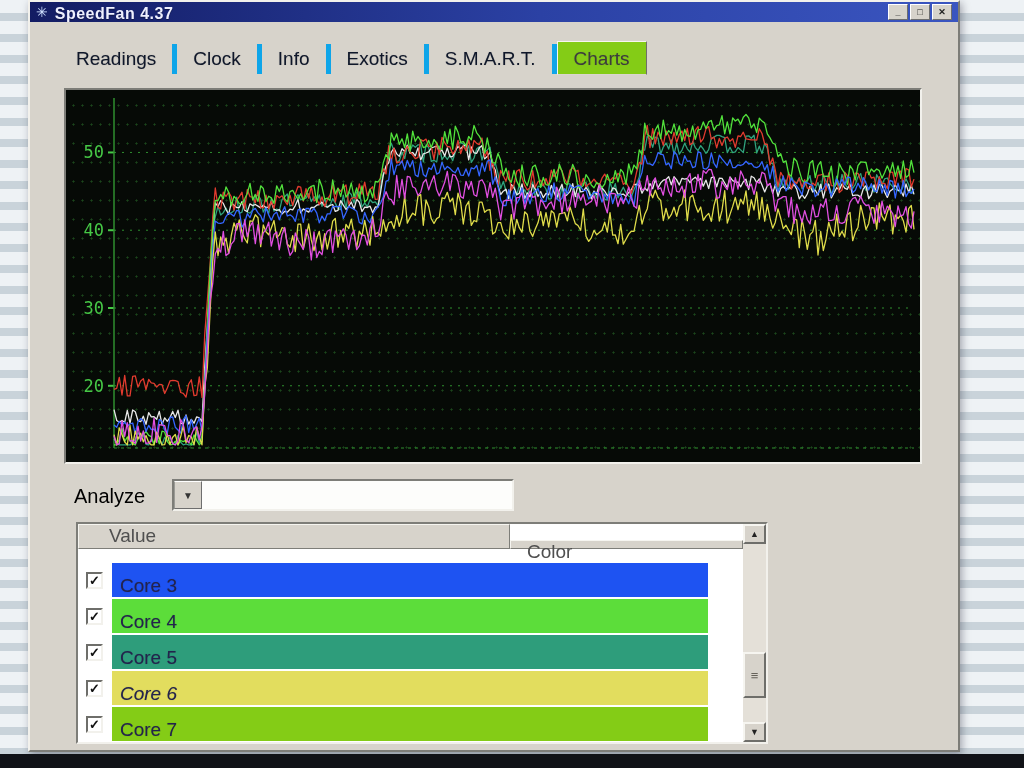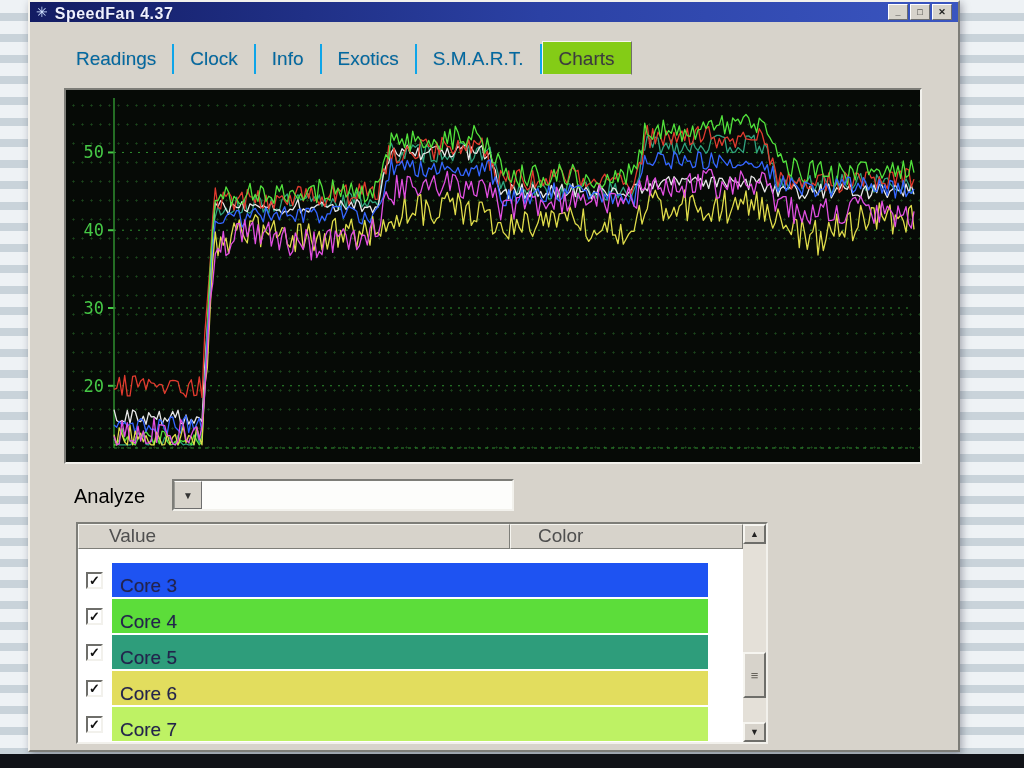--- a/index.html
+++ b/index.html
@@ -28,22 +28,22 @@
   .win-controls { position:absolute; right:6px; top:2px; display:flex; gap:2px; }
   .winbtn {
     width:20px; height:16px; background:#d7d3cb; color:#222;
     border:1px solid; border-color:#fff #6e6e6e #6e6e6e #fff;
     font-size:9px; line-height:14px; text-align:center; font-weight:bold;
   }
 
   
   .tab-strip { position:absolute; left:30px; top:38px; height:34px; display:flex; align-items:flex-end; }
   .tab {
-    font-size:19px; color:#0369a1; padding:4px 16px 6px 16px;
-    border-right:2px solid #0ea5e9; height:30px;
+    font-size:19px; color:#0f172a; padding:4px 16px 6px 16px;
+    border-right:5px solid #0ea5e9; height:30px;
     text-shadow:0 0 1px rgba(90,90,90,.35);
   }
   .tab.active {
     background:#84cc16; color:#3c3c3c; height:34px;
     border:1px solid; border-color:#f6f5f0 #6f6f6a #dad6ce #f6f5f0;
     margin-bottom:-1px; padding-top:6px;
   }
 
   
   .chart-frame {
@@ -74,21 +74,21 @@
   .list-frame {
     position:absolute; left:46px; top:520px; width:692px; height:222px;
     background:#fff; border:2px solid; border-color:#7d7d78 #f2f1ec #f2f1ec #7d7d78;
   }
   .list-header { display:flex; height:25px; width:calc(100% - 23px); }
   .hdr-cell {
     background:#d7d3cb; color:#4f4f4f; font-size:19px; line-height:22px;
     border:1px solid; border-color:#f6f5f0 #7e7e79 #7e7e79 #f6f5f0;
   }
   .hdr-value { width:432px; padding-left:30px; }
-  .hdr-color { flex:1; padding-left:27px; }
+  .hdr-color { flex:1; padding-left:16px;margin-top:16px; }
   .list-rows { padding:14px 0 0 8px; }
   .list-row { display:flex; align-items:center; height:34px; margin-bottom:2px; }
   .checkbox {
     width:17px; height:17px; background:#fff; margin-right:9px; flex:0 0 auto;
     border:2px solid; border-color:#6e6e6a #f2f1ec #f2f1ec #6e6e6a;
     font-size:13px; font-weight:bold; color:#111; line-height:13px; text-align:center;
   }
   .band { width:596px; height:34px; display:flex; align-items:flex-end; padding-left:8px; }
   .row-label { font-size:19px; color:#23234c; text-shadow:0 0 1px rgba(20,20,60,.3); }
 
@@ -182,27 +182,27 @@
           </div>
         </div>
         <div class="list-row">
           <span class="checkbox">✓</span>
           <div class="band" style="background: rgb(46, 157, 123);">
             <span class="row-label">Core 5</span>
           </div>
         </div>
         <div class="list-row">
           <span class="checkbox">✓</span>
-          <div class="band" style="background: rgb(226, 221, 94);">
+          <div class="band" style="background: rgb(226, 221, 94); font-style: italic;">
             <span class="row-label">Core 6</span>
           </div>
         </div>
         <div class="list-row">
           <span class="checkbox">✓</span>
-          <div class="band" style="background: #bef264;">
+          <div class="band" style="background: #84cc16;">
             <span class="row-label">Core 7</span>
           </div>
         </div>
       </div>
     <div class="scrollbar">
       <div class="sb-btn sb-up">
           <span>▲</span>
         </div>
       <div class="sb-thumb">
           <span>≡</span>

